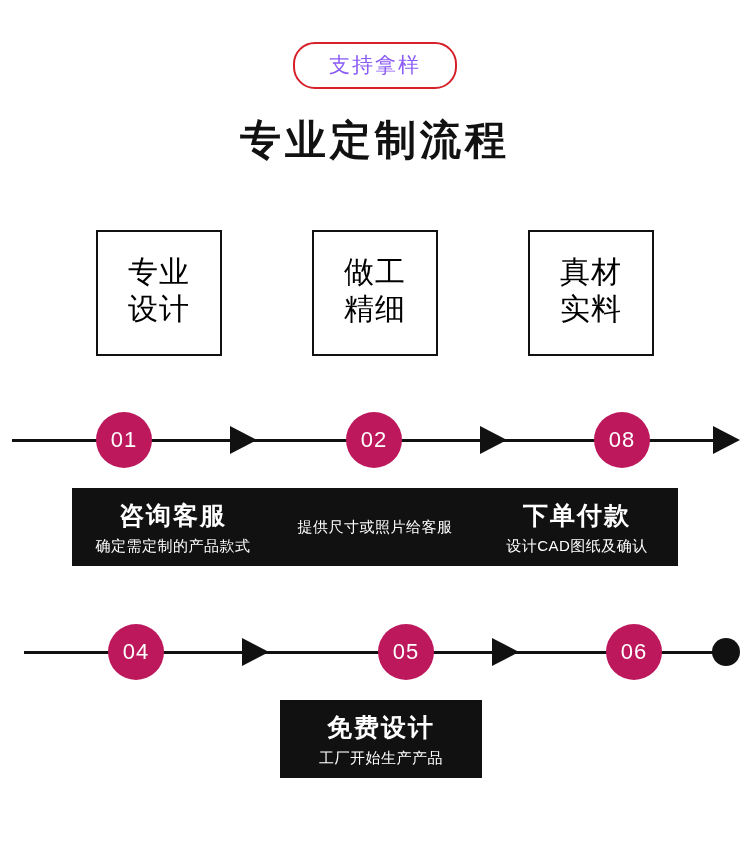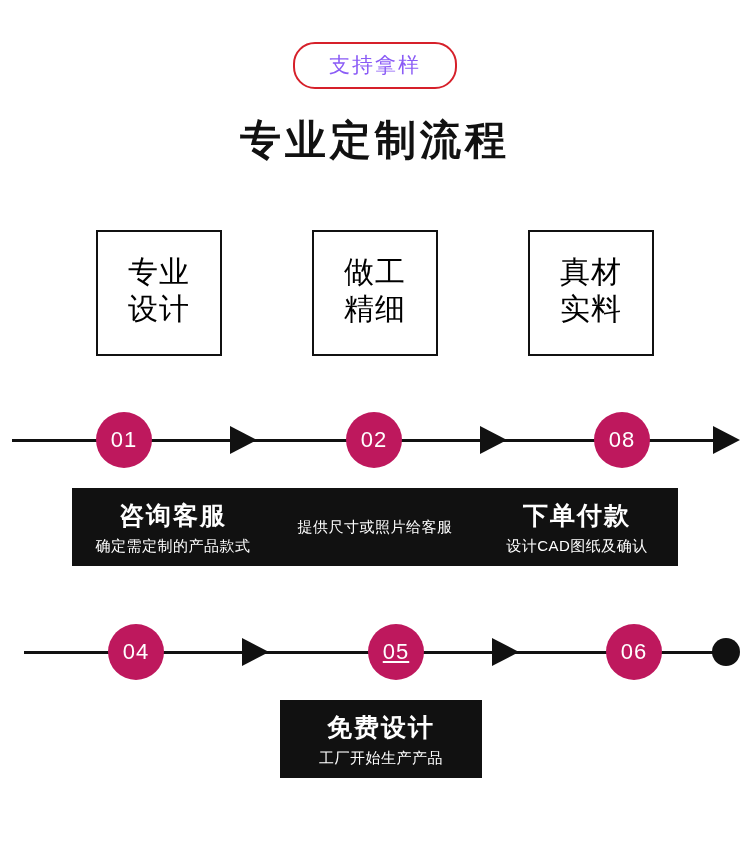--- a/index.html
+++ b/index.html
@@ -192,21 +192,21 @@
 
 <div class="row-gap"></div>
 
 <div class="steps-block" style="margin-top:24px;padding-left:12px;">
   <div class="arrow-row">
     <div class="arrow-line"></div>
     <div class="arrow-head" style="left:218px;"></div>
     <div class="arrow-head" style="left:468px;"></div>
     <div class="arrow-end-dot"></div>
     <div class="circle" style="left:84px;">04</div>
-    <div class="circle" style="left:344px;text-decoration:underline;">05</div>
+    <div class="circle" style="left:354px;">05</div>
     <div class="circle" style="left:582px;">06</div>
   </div>
   <div class="cards-row">
     <div class="card">
       <div class="card-title">免费设计</div>
       <div class="card-sub">工厂开始生产产品</div>
     </div>
   </div>
 </div>
 

